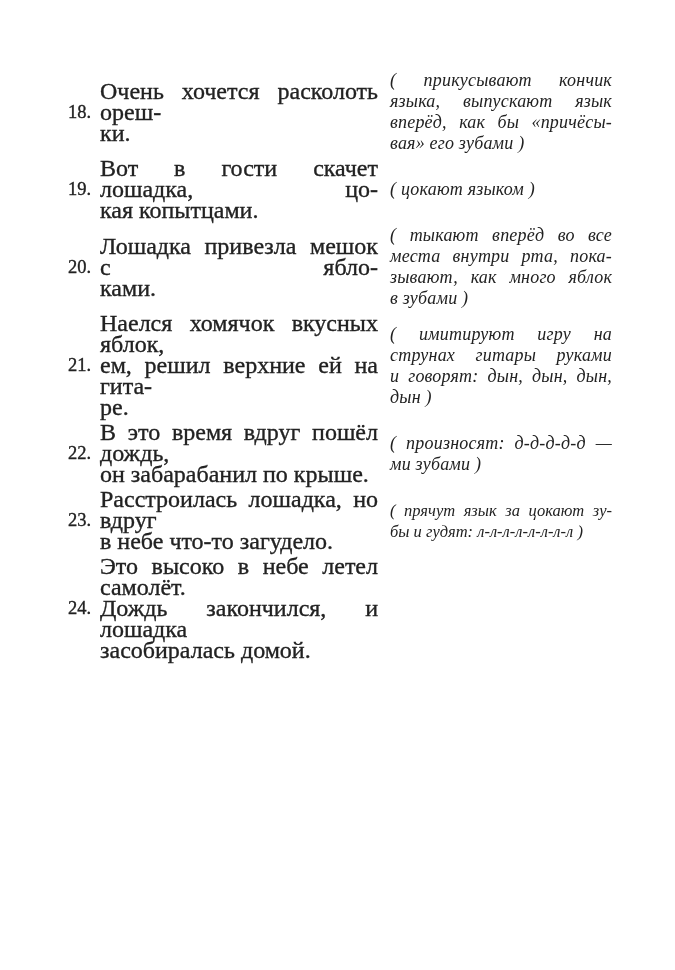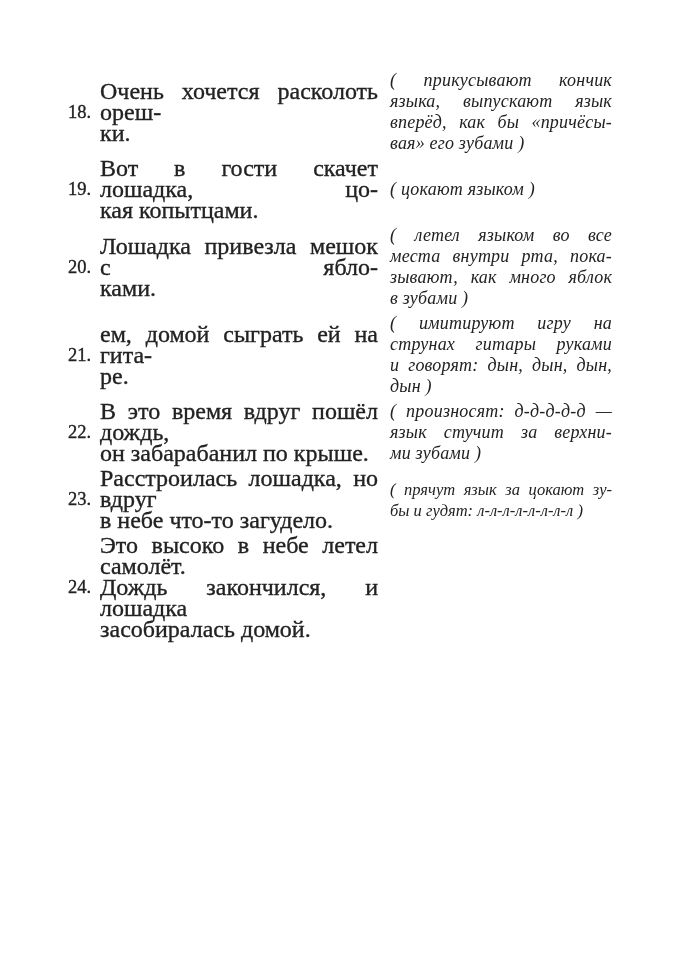--- a/index.html
+++ b/index.html
@@ -95,50 +95,50 @@
         </div>
   </div>
 
   <div class="row">
     <div class="num">20.</div>
     <div class="left">
           <div class="line">Лошадка привезла мешок с ябло-</div>
           <div class="line last">ками.</div>
         </div>
     <div class="right">
-          <div class="line">( летел языком во все</div>
+          <div class="line">( тыкают вперёд во все</div>
           <div class="line">места внутри рта, пока-</div>
           <div class="line">зывают, как много яблок</div>
           <div class="line last">в зубами )</div>
         </div>
   </div>
 
   <div class="row">
     <div class="num">21.</div>
     <div class="left">
-          <div class="line">ем, домой сыграть ей на гита-</div>
+          <div class="line">Наелся хомячок вкусных яблок,</div>
+          <div class="line">ем, решил верхние ей на гита-</div>
           <div class="line last">ре.</div>
         </div>
     <div class="right">
           <div class="line">( имитируют игру на</div>
           <div class="line">струнах гитары руками</div>
           <div class="line">и говорят: дын, дын, дын,</div>
           <div class="line last">дын )</div>
         </div>
   </div>
 
   <div class="row">
     <div class="num">22.</div>
     <div class="left">
           <div class="line">В это время вдруг пошёл дождь,</div>
           <div class="line last">он забарабанил по крыше.</div>
         </div>
     <div class="right">
           <div class="line">( произносят: д-д-д-д-д —</div>
-          <div class="line">язык стучит за верхни-</div>
           <div class="line last">ми зубами )</div>
         </div>
   </div>
 
   <div class="row">
     <div class="num">23.</div>
     <div class="left">
           <div class="line">Расстроилась лошадка, но вдруг</div>
           <div class="line last">в небе что-то загудело.</div>
         </div>

